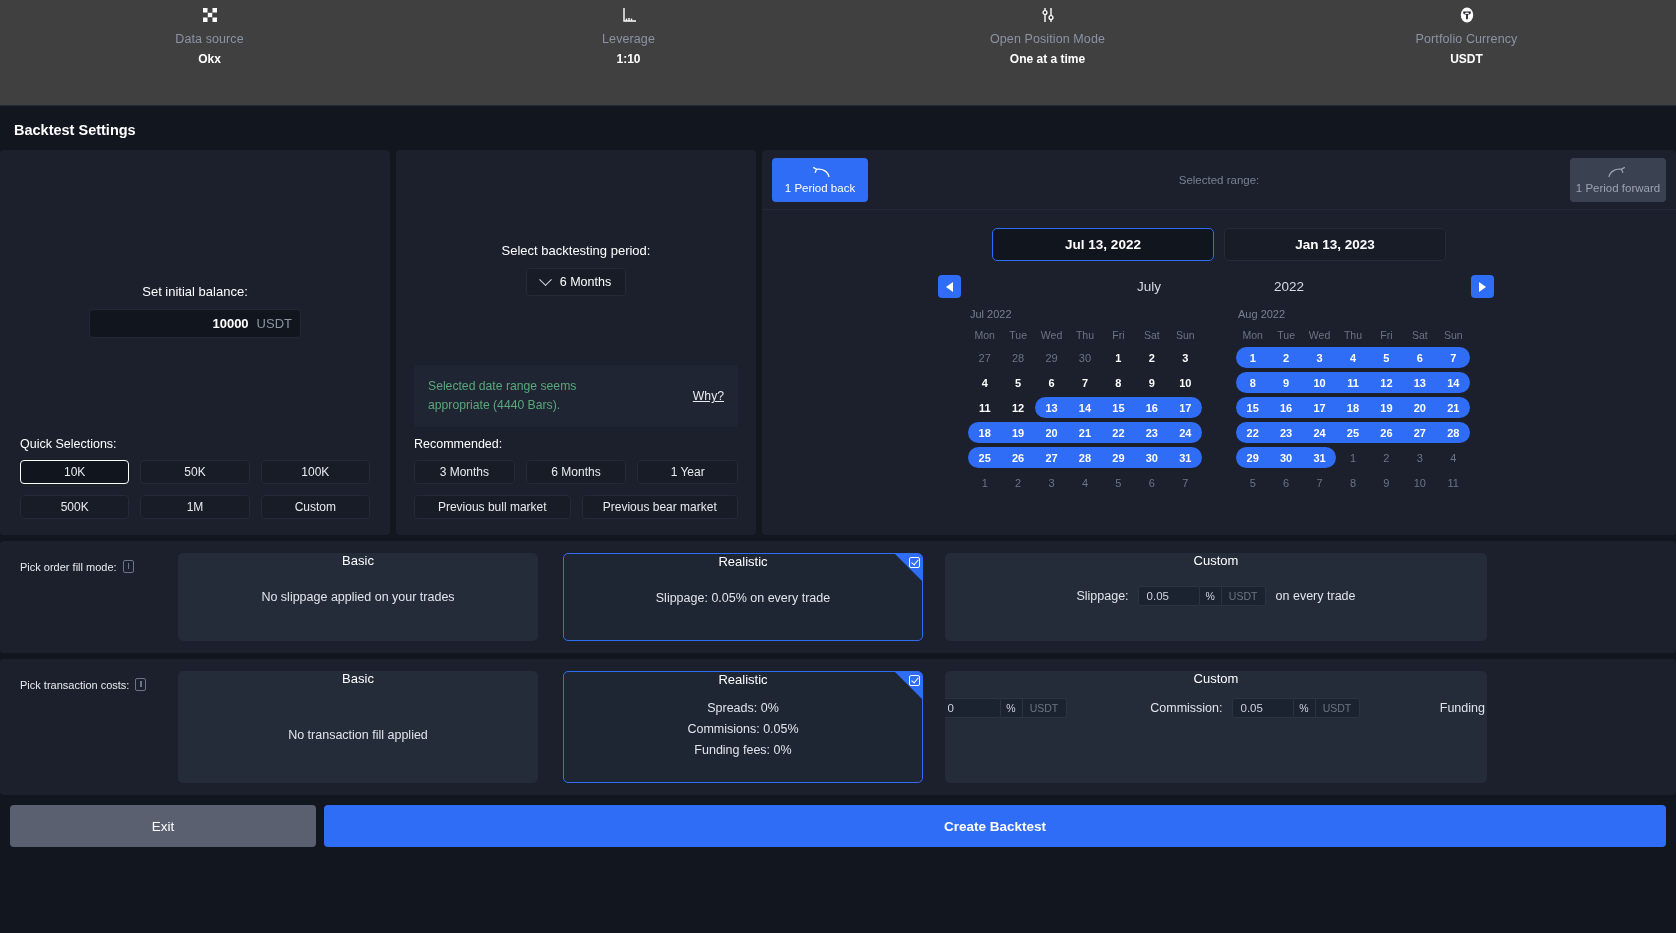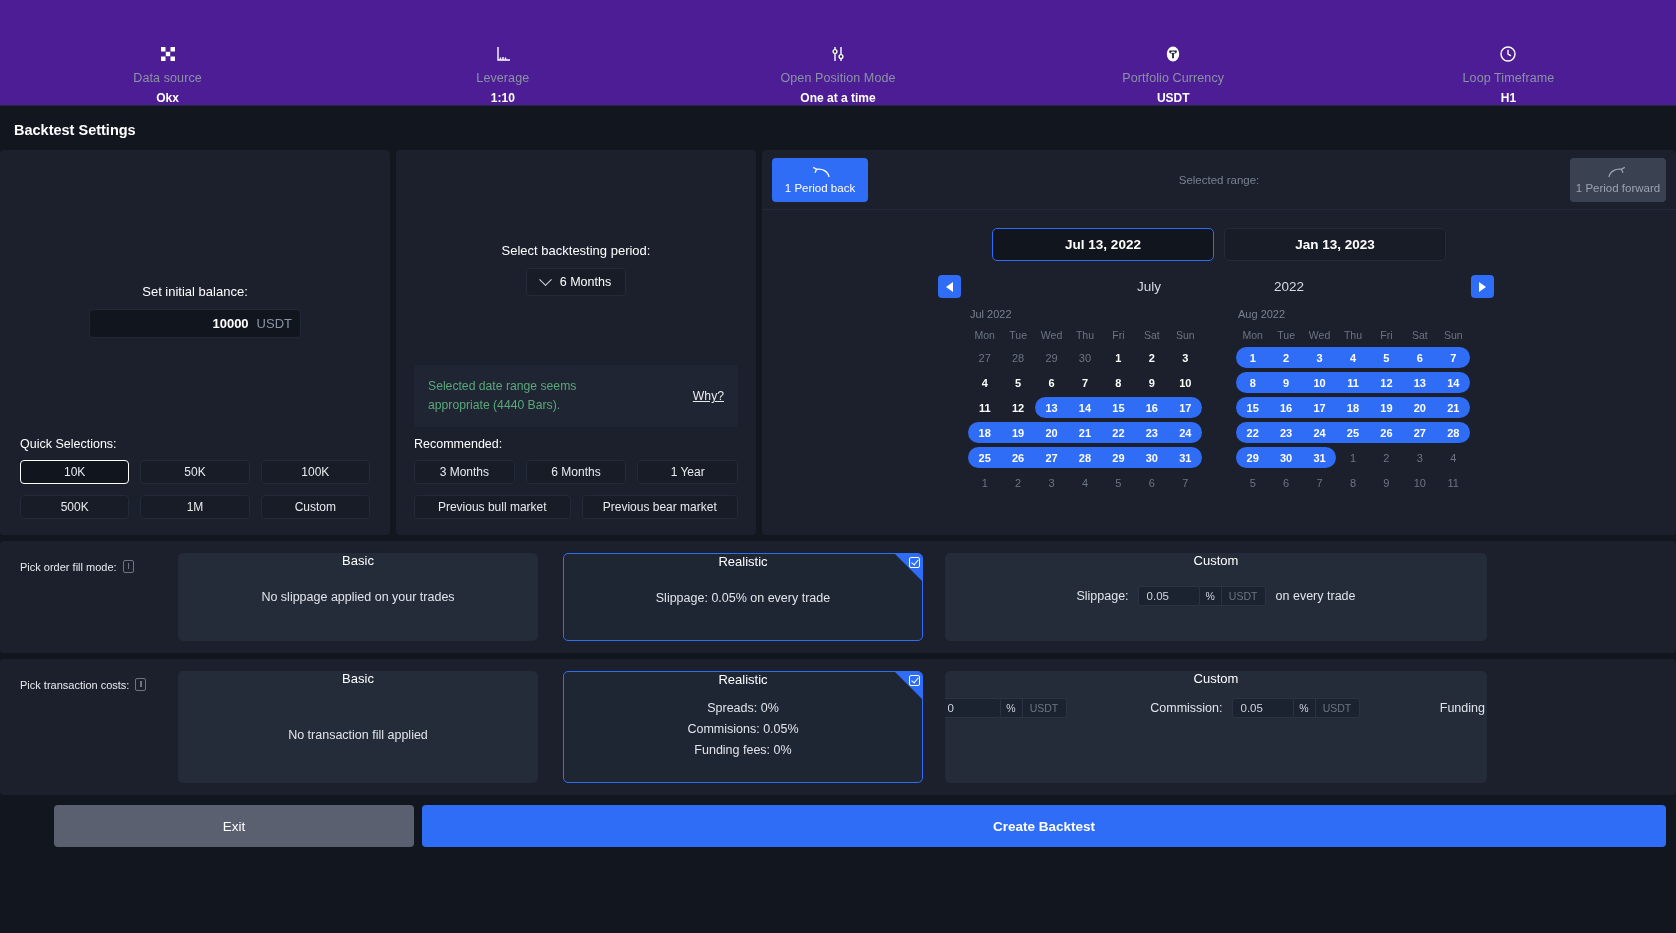--- a/index.html
+++ b/index.html
@@ -8,23 +8,23 @@
     background: #12161f;
     font-family: "Liberation Sans", sans-serif;
     color: #e8eaed;
     overflow: hidden;
   }
   .app { width: 1676px; height: 933px; display: flex; flex-direction: column; background:#12161f; }
 
   
   .topbar {
     height: 106px;
-    background: #4c1d95;
+    background: #404040;
     display: flex;
-    align-items: flex-end;
+    align-items: flex-start;
     border-bottom: 1px solid #232936;
     flex: 0 0 auto;
   }
   .top-cell {
     flex: 1 1 0;
     display: flex; flex-direction: column; align-items: center; justify-content: center;
     gap: 6px;
     padding-top: 4px;
   }
   .top-icon { height: 22px; display:flex; align-items:center; justify-content:center; color:#fff; }
@@ -166,22 +166,22 @@
   .unit2 { height:20px; width:44px; background:#1b2230; border:1px solid #2b3344; border-left:none; border-radius:0 3px 3px 0; display:flex;align-items:center;justify-content:center; font-size:10.5px; color:#6d7482;}
   .slip-tail { margin-left:10px; }
   .cost-lines { display:flex; flex-direction:column; align-items:center; gap:7px; margin-top:14px; font-size:12.5px; color:#e1e4ea;}
   .cost-form { display:flex; flex-direction:row; gap:6px; margin-top:12px; }
   .cost-form-row { display:flex; align-items:center; justify-content:flex-end; gap:0; font-size:12.5px; color:#e1e4ea;}
   .cost-form-row .lab { width:150px; text-align:right; margin-right:9px; }
 
   
   .footer { display:flex; gap:8px; padding: 10px 10px 0 10px; flex:0 0 auto; }
   .exit-btn {
-    width: 360px; height:42px; background:#5b6070; border-radius:4px;
-    display:flex; align-items:center; justify-content:center; font-size:13.5px; color:#fff; cursor:pointer;margin-left:44px;
+    width: 306px; height:42px; background:#5b6070; border-radius:4px;
+    display:flex; align-items:center; justify-content:center; font-size:13.5px; color:#fff; cursor:pointer;
   }
   .create-btn {
     flex:1 1 auto; height:42px; background:#2f6df6; border-radius:4px;
     display:flex; align-items:center; justify-content:center; font-size:13.5px; color:#fff; font-weight:600; cursor:pointer;
   }
 </style>
 </head>
 <body>
 
 <div class="app">
@@ -225,30 +225,20 @@
       <div class="top-icon">
         <svg width="20" height="20" viewBox="0 0 20 20">
             <ellipse cx="10" cy="10" rx="6.2" ry="7.4" fill="#fff"></ellipse>
             <path d="M6.3 6.4h7.4v1.6h-2.8v6.2H9.1V8H6.3z" fill="#1b202c"></path>
             <ellipse cx="10" cy="8.3" rx="3.7" ry="1.25" fill="#1b202c"></ellipse>
             <ellipse cx="10" cy="8.2" rx="2.4" ry=".75" fill="#fff"></ellipse>
           </svg>
       </div>
       <div class="top-label">Portfolio Currency</div>
       <div class="top-value">USDT</div>
-    </div>
-    <div class="top-cell">
-      <div class="top-icon">
-        <svg width="20" height="20" viewBox="0 0 20 20" fill="none" stroke="#fff" stroke-width="1.4">
-            <circle cx="10" cy="10" r="7"></circle>
-            <path d="M10 5.8V10l3 1.8"></path>
-          </svg>
-      </div>
-      <div class="top-label">Loop Timeframe</div>
-      <div class="top-value">H1</div>
     </div>
   </div>
 
   <div class="page-title">Backtest Settings</div>
 
   <div class="panels">
 
     <div class="panel panel-balance">
       <div class="bal-inner">
         <div class="bal-label">Set initial balance:</div>

